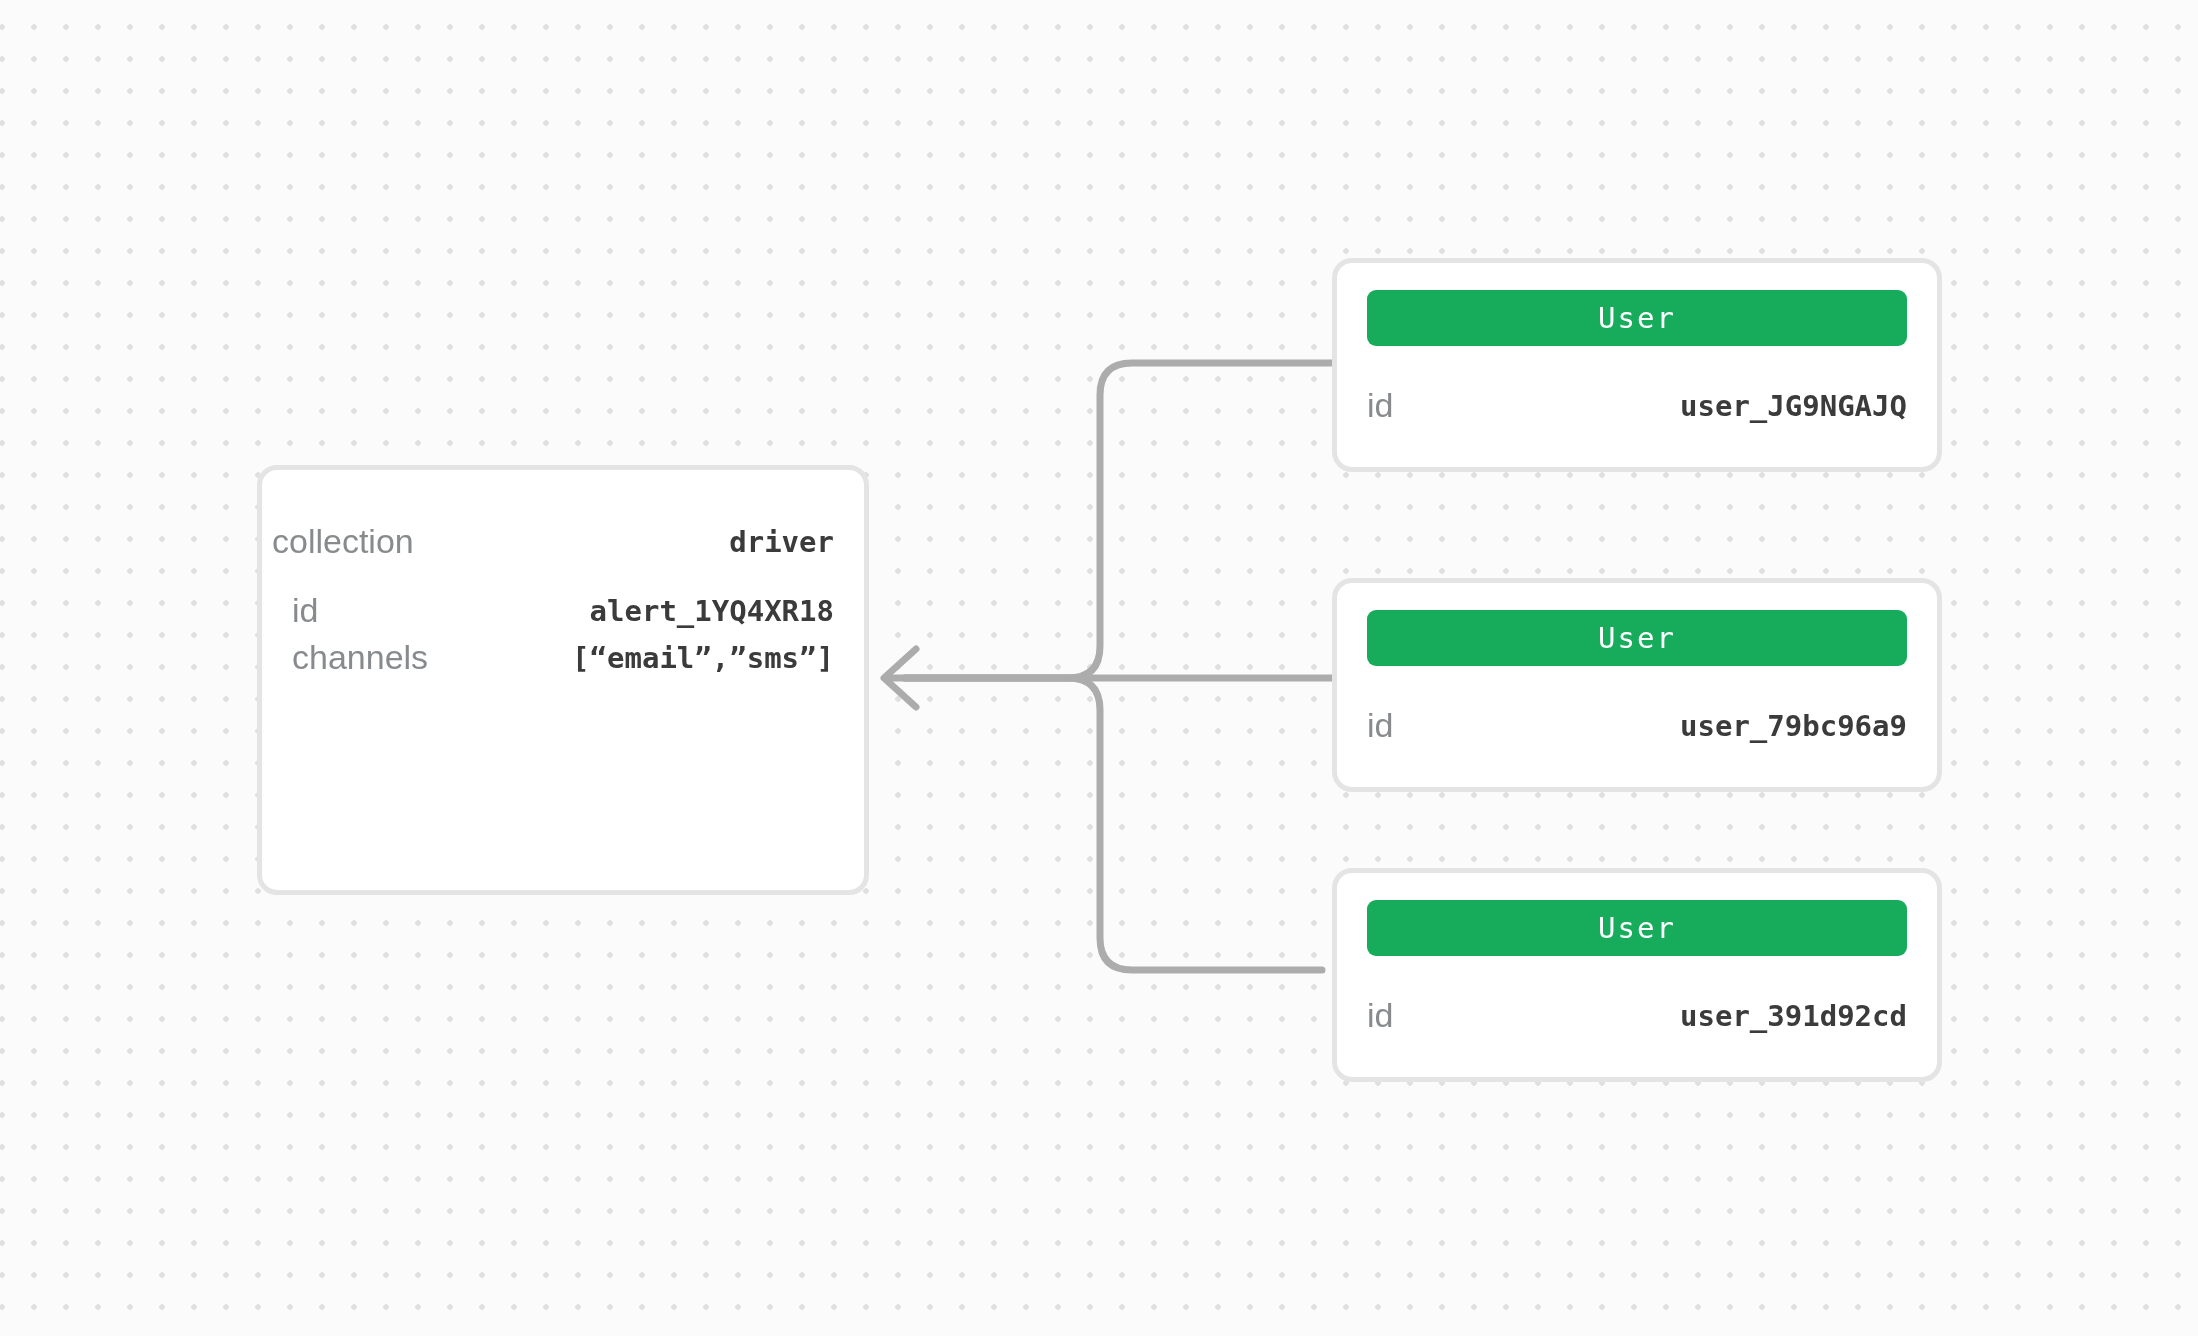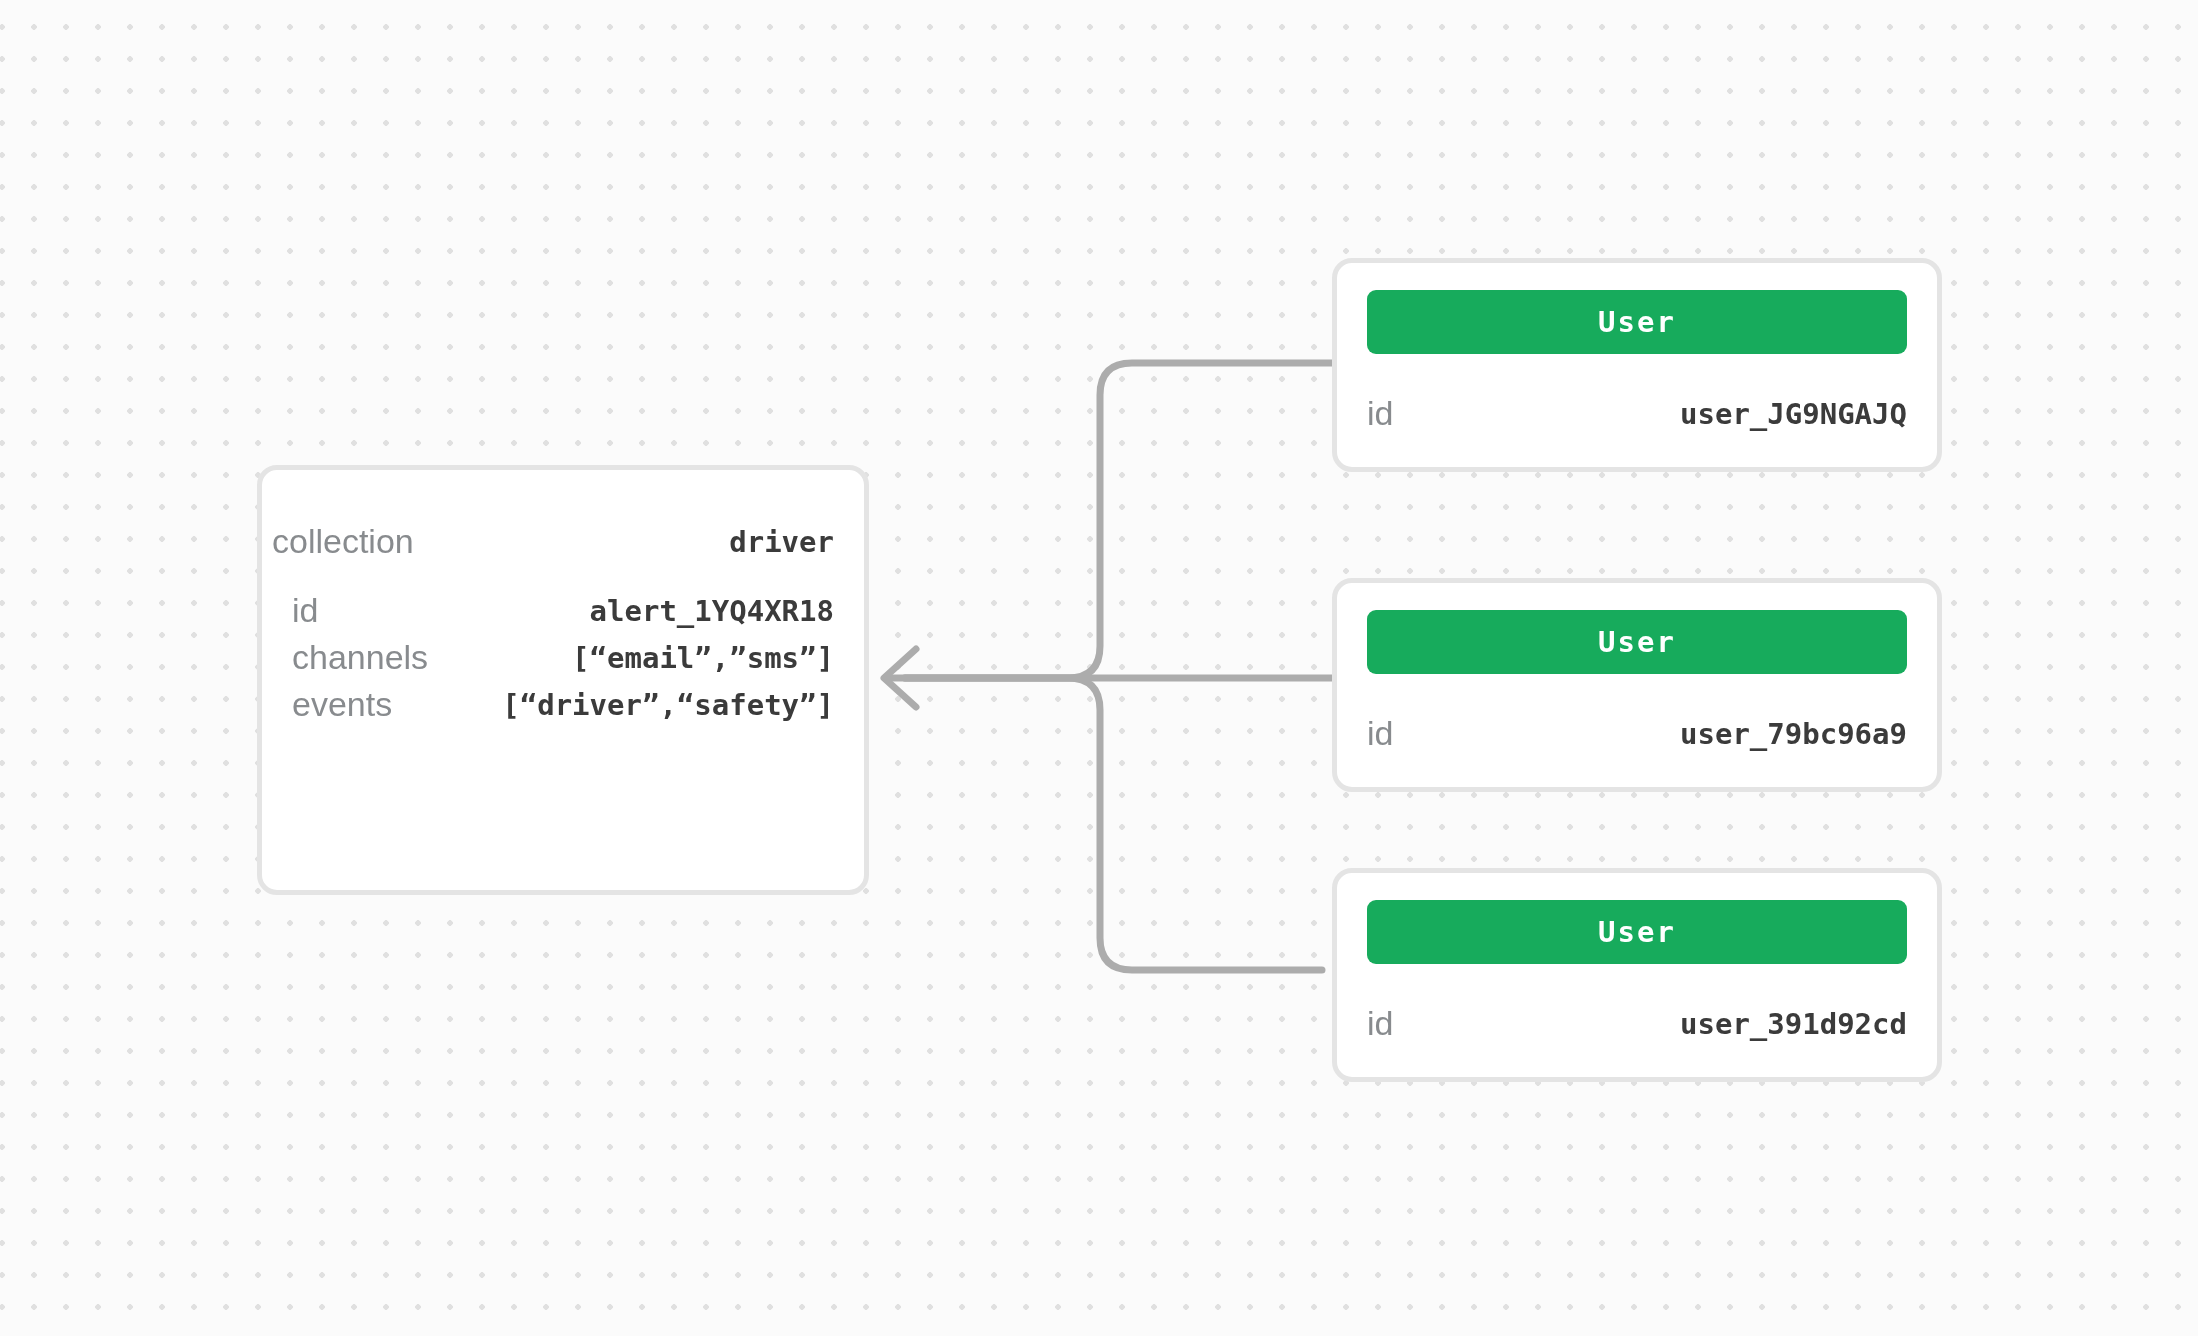--- a/index.html
+++ b/index.html
@@ -32,30 +32,30 @@
     border-radius: 20px;
   }
   .node-object {
     left: 257px; top: 465px;
     width: 612px; height: 430px;
   }
   .node-user-1 { left: 1332px; top: 258px; width: 610px; height: 214px; }
   .node-user-2 { left: 1332px; top: 578px; width: 610px; height: 214px; }
   .node-user-3 { left: 1332px; top: 868px; width: 610px; height: 214px; }
   .bar {
-    height: 64px;
+    height: 56px;
     margin: 27px 30px 0 30px;
     border-radius: 9px;
     display: flex;
     align-items: center;
     justify-content: center;
     color: #ffffff;
     font-family: "DejaVu Sans Mono", monospace;
     font-size: 29px;
-    font-weight: 700;
+    font-weight: 400;
     letter-spacing: 2px;
   }
   .bar-object { background: #1297f5; }
   .bar-user   { background: #17ab5c; }
   .row {
     display: flex;
     justify-content: space-between;
     align-items: center;
     margin: 0 30px;
     height: 47px;
@@ -95,24 +95,20 @@
   </div>
   <div class="field-group">
     <div class="row">
       <span class="label">id</span>
       <span class="value">alert_1YQ4XR18</span>
     </div>
     <div class="row">
       <span class="label">channels</span>
       <span class="value">[“email”,”sms”]</span>
     </div>
-    <div class="row">
-      <span class="label">events</span>
-      <span class="value">[“driver”,“safety”]</span>
-    </div>
   </div>
 </div>
 
 <div class="node node-user-1">
   <div class="bar bar-user">
     <span>User</span>
   </div>
   <div class="row row-user-id">
     <span class="label">id</span>
     <span class="value">user_JG9NGAJQ</span>

